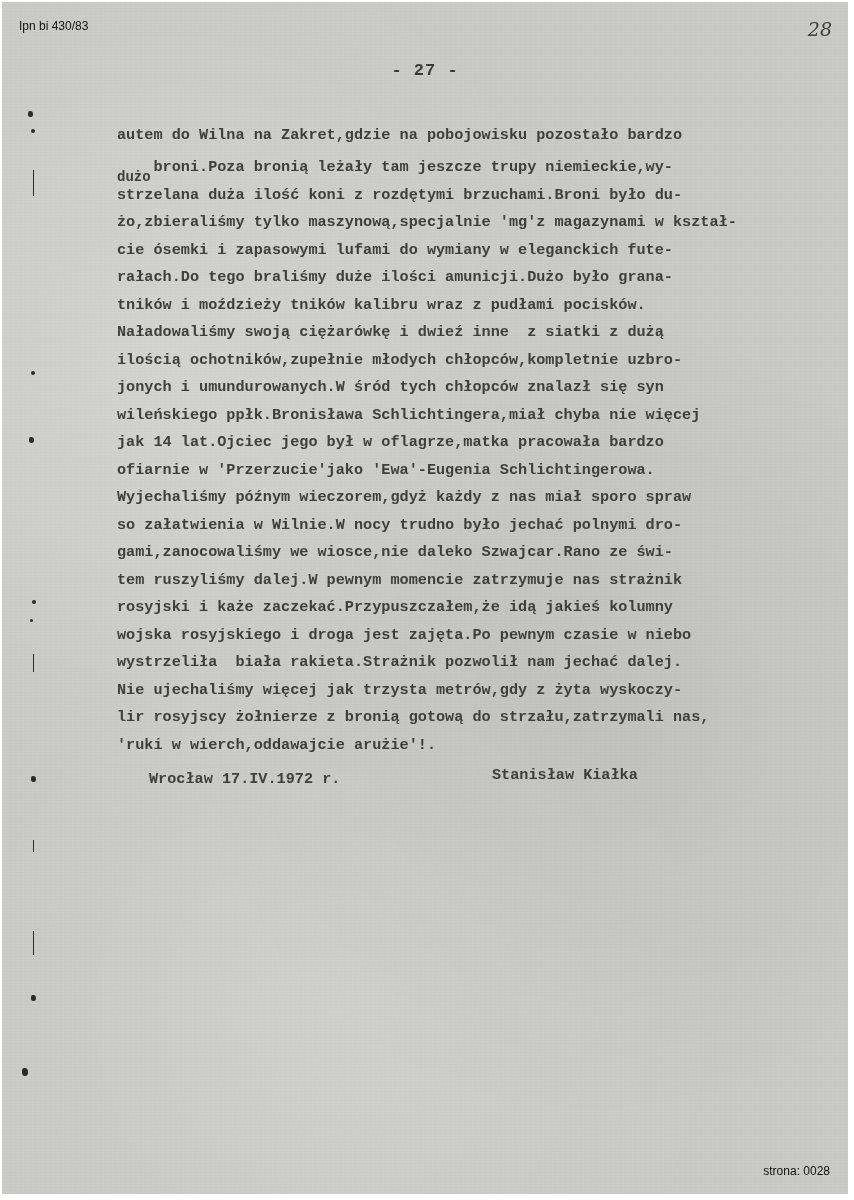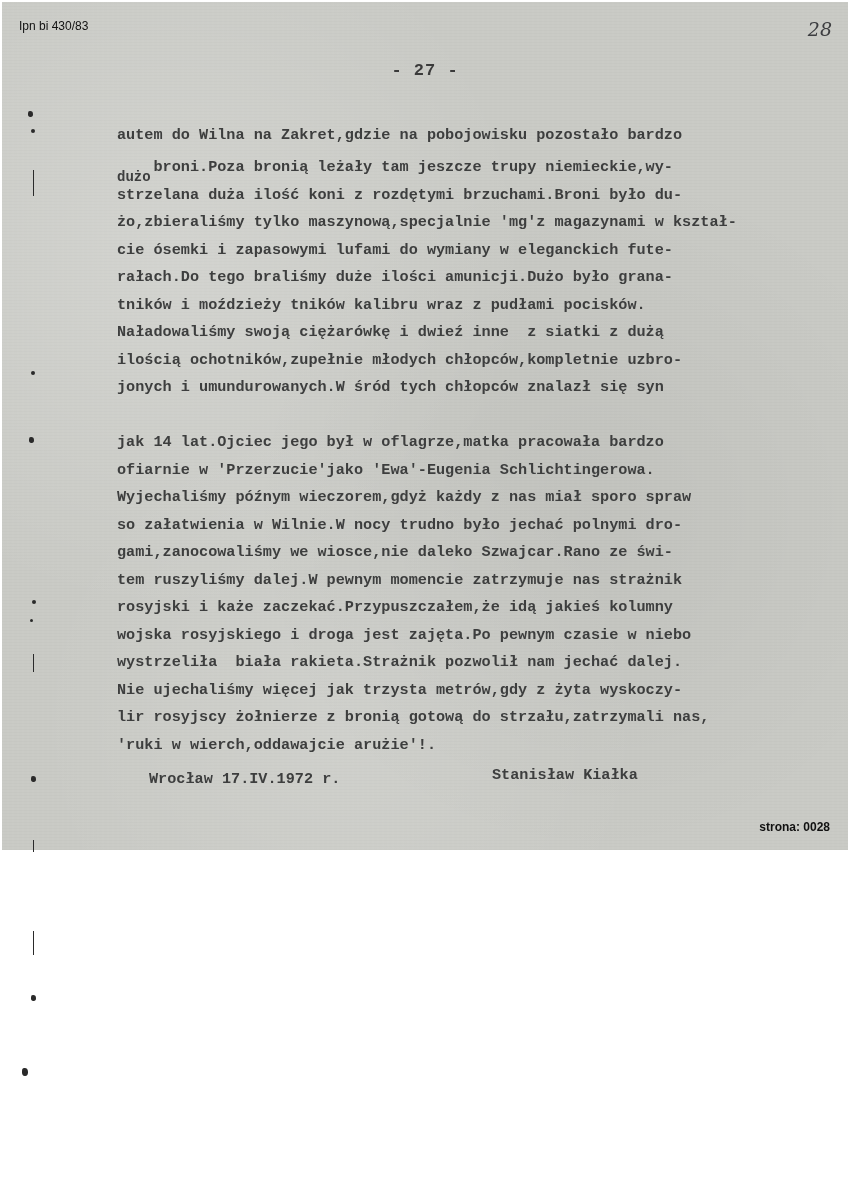--- a/index.html
+++ b/index.html
@@ -11,21 +11,21 @@
     width: 854px;
     height: 1200px;
     position: relative;
     overflow: hidden;
   }
   .page {
     position: absolute;
     left: 2px;
     top: 2px;
     width: 846px;
-    height: 848px;
+    height: 1192px;
     background-color: #c9cac5;
     background-image:
       radial-gradient(circle at 20% 30%, rgba(255,255,255,0.18) 0, rgba(255,255,255,0) 40%),
       radial-gradient(circle at 70% 60%, rgba(0,0,0,0.04) 0, rgba(0,0,0,0) 45%),
       radial-gradient(circle at 40% 85%, rgba(255,255,255,0.12) 0, rgba(0,0,0,0) 35%),
       repeating-linear-gradient(0deg, rgba(0,0,0,0.015) 0 1px, rgba(0,0,0,0) 1px 3px),
       repeating-linear-gradient(90deg, rgba(255,255,255,0.02) 0 2px, rgba(0,0,0,0) 2px 5px);
   }
   .archive-ref {
     position: absolute;
@@ -97,21 +97,20 @@
     left: 490px;
     top: 766px;
   }
   .page-footer {
     position: absolute;
     right: 18px;
     bottom: 16px;
     font-family: "Liberation Sans", sans-serif;
     font-size: 12px;
     color: #111;
-    font-weight: bold;
   }
   .margin-mark {
     position: absolute;
     background: #2a2a2a;
   }
   .dot { width: 4px; height: 4px; border-radius: 50%; }
   .blob { width: 5px; height: 6px; border-radius: 40% 60% 50% 50%; }
   .tick { width: 1px; }
 </style>
 </head>
@@ -131,20 +130,21 @@
   <div class="typed body-lines">
     <div class="line" style="top:0px">    broni.Poza bronią leżały tam jeszcze trupy niemieckie,wy-</div>
     <div class="line" style="top:27.5px">strzelana duża ilość koni z rozdętymi brzuchami.Broni było du-</div>
     <div class="line" style="top:55px">żo,zbieraliśmy tylko maszynową,specjalnie 'mg'z magazynami w kształ-</div>
     <div class="line" style="top:110px">rałach.Do tego braliśmy duże ilości amunicji.Dużo było grana-</div>
     <div class="line" style="top:82.5px">cie ósemki i zapasowymi lufami do wymiany w eleganckich fute-</div>
     <div class="line" style="top:137.5px">tników i moździeży tników kalibru wraz z pudłami pocisków.</div>
     <div class="line" style="top:165px">Naładowaliśmy swoją ciężarówkę i dwieź inne  z siatki z dużą</div>
     <div class="line" style="top:192.5px">ilością ochotników,zupełnie młodych chłopców,kompletnie uzbro-</div>
     <div class="line" style="top:220px">jonych i umundurowanych.W śród tych chłopców znalazł się syn</div>
+    <div class="line" style="top:247.5px">wileńskiego ppłk.Bronisława Schlichtingera,miał chyba nie więcej</div>
     <div class="line" style="top:275px">jak 14 lat.Ojciec jego był w oflagrze,matka pracowała bardzo</div>
     <div class="line" style="top:302.5px">ofiarnie w 'Przerzucie'jako 'Ewa'-Eugenia Schlichtingerowa.</div>
     <div class="line" style="top:330px">Wyjechaliśmy późnym wieczorem,gdyż każdy z nas miał sporo spraw</div>
     <div class="line" style="top:357.5px">so załatwienia w Wilnie.W nocy trudno było jechać polnymi dro-</div>
     <div class="line" style="top:385px">gami,zanocowaliśmy we wiosce,nie daleko Szwajcar.Rano ze świ-</div>
     <div class="line" style="top:412.5px">tem ruszyliśmy dalej.W pewnym momencie zatrzymuje nas strażnik</div>
     <div class="line" style="top:440px">rosyjski i każe zaczekać.Przypuszczałem,że idą jakieś kolumny</div>
     <div class="line" style="top:467.5px">wojska rosyjskiego i droga jest zajęta.Po pewnym czasie w niebo</div>
     <div class="line" style="top:495px">wystrzeliła  biała rakieta.Strażnik pozwolił nam jechać dalej.</div>
     <div class="line" style="top:522.5px">Nie ujechaliśmy więcej jak trzysta metrów,gdy z żyta wyskoczy-</div>

